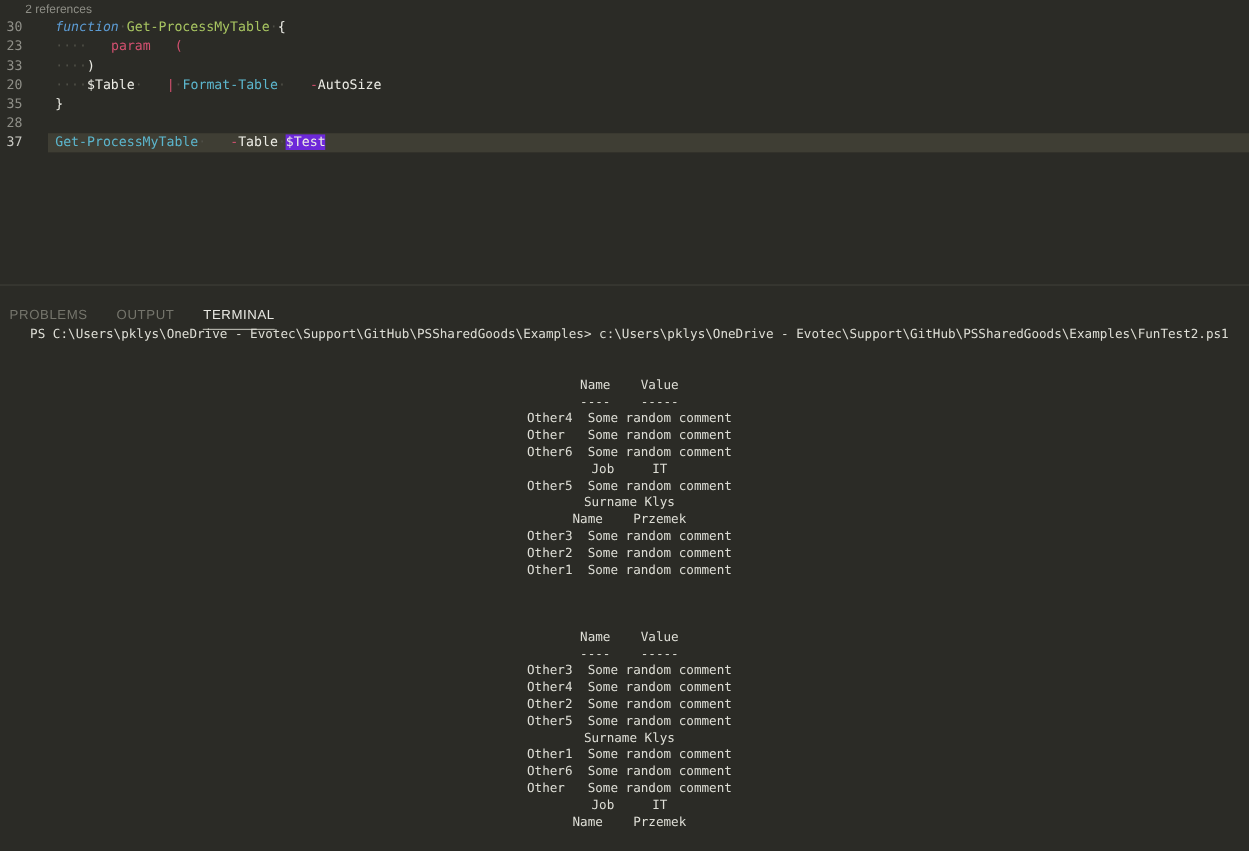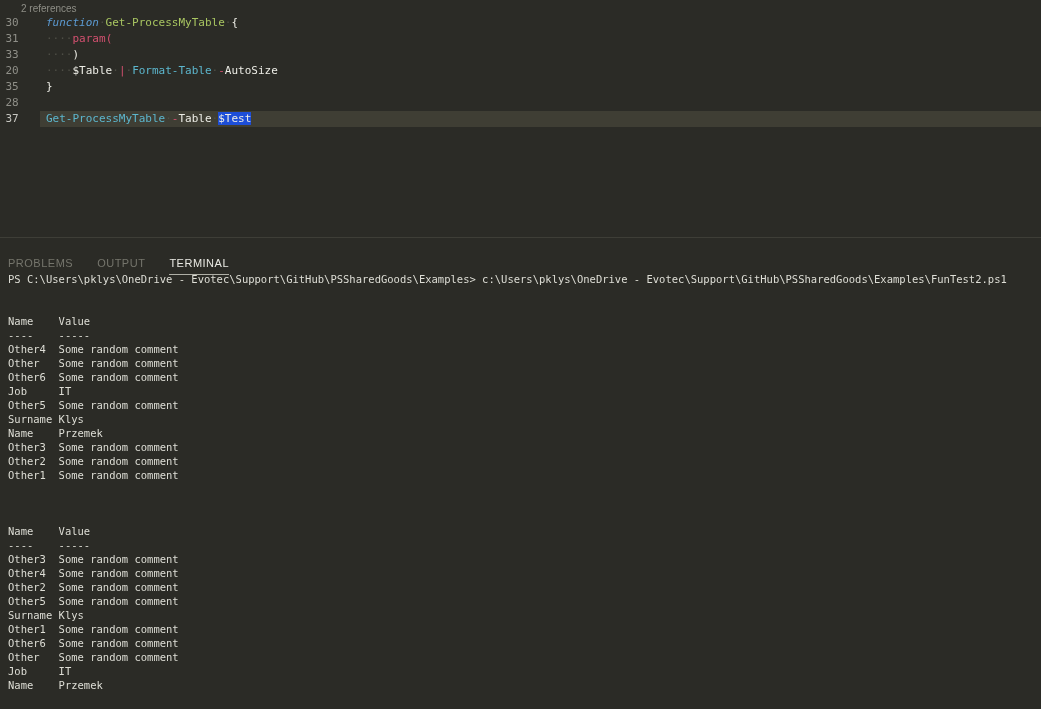--- a/index.html
+++ b/index.html
@@ -38,23 +38,23 @@
   .indent-guide {
     position:absolute; top:0; bottom:0; width:1px;
     background:#4A4A42; left:calc(6px + 4ch);
   }
   
   .tok-fg      { color:#ECECE5; }
   .tok-storage { color:#5C9BD3; font-style:italic; }
   .tok-type    { color:#67C5DE; font-style:italic; }
   .tok-call    { color:#5CB6CD; }
   .tok-fndef   { color:#A8C561; }
-  .tok-kw      { color:#D2506F; }
+  .tok-kw      { color:#D2506F;margin-left:20px; }
   .tok-ws      { color:#4E4E46; }
-  .tok-sel     { background:#1d4ed8; }
+  .tok-sel     { background:#6d28d9; }
 
   
   .panel {
     position:absolute; top:237px; left:0; width:1041px; height:472px;
     border-top:1px solid #3E3E37; background:#2B2B26;
   }
   .tabs {
     display:flex; align-items:flex-start;
     height:30px; padding:7px 0 0 8px;
     font-family:"Liberation Sans", sans-serif;
@@ -65,35 +65,36 @@
     color:#75756C; cursor:pointer; text-transform:uppercase;
     border-bottom:1px solid transparent;
     margin-top:12px;
   }
   .tab.active { color:#E9E9E3; border-bottom-color:#AFAFA6; }
 
   .terminal {
     padding:4px 0 0 8px;
     font-size:10.5px; line-height:14px;
     color:#DEDED6;
+    text-align:center;
   }
   .tline { height:14px; white-space:pre; }
 </style>
 </head>
 <body>
 
 <div class="editor">
   <div class="codelens">2 references</div>
   <div id="code-lines">
       <div class="line">
         <span class="num">30</span>
         <span class="code"><span class="tok-storage">function</span><span class="tok-ws">·</span><span class="tok-fndef">Get-ProcessMyTable</span><span class="tok-ws">·</span><span class="tok-fg">{</span></span>
       </div>
       <div class="line">
-        <span class="num">31</span>
+        <span class="num">23</span>
         <span class="code"><span class="tok-ws">····</span><span class="tok-kw">param</span><span class="tok-kw">(</span></span>
       </div>
       <div class="line">
         <span class="num">33</span>
         <span class="code"><span class="tok-ws">····</span><span class="tok-fg">)</span></span>
       </div>
       <div class="line">
         <span class="num">20</span>
         <span class="code"><span class="tok-ws">····</span><span class="tok-fg">$Table</span><span class="tok-ws">·</span><span class="tok-kw">|</span><span class="tok-ws">·</span><span class="tok-call">Format-Table</span><span class="tok-ws">·</span><span class="tok-kw">-</span><span class="tok-fg">AutoSize</span></span>
       </div>

